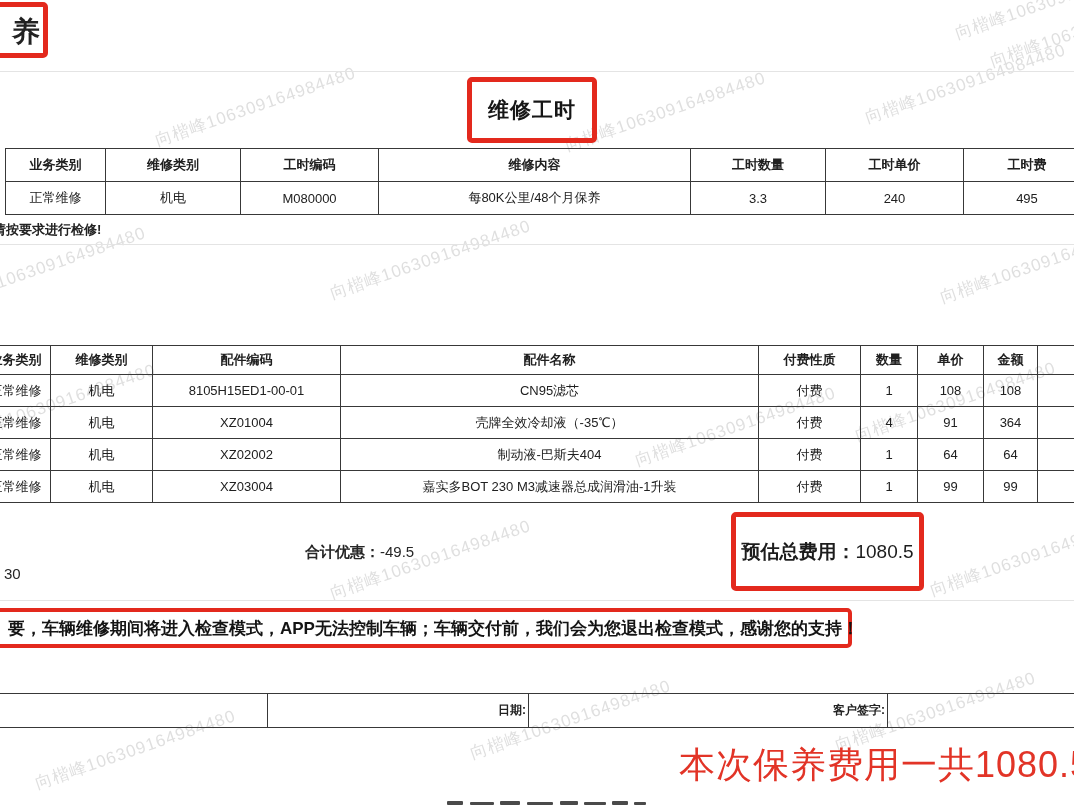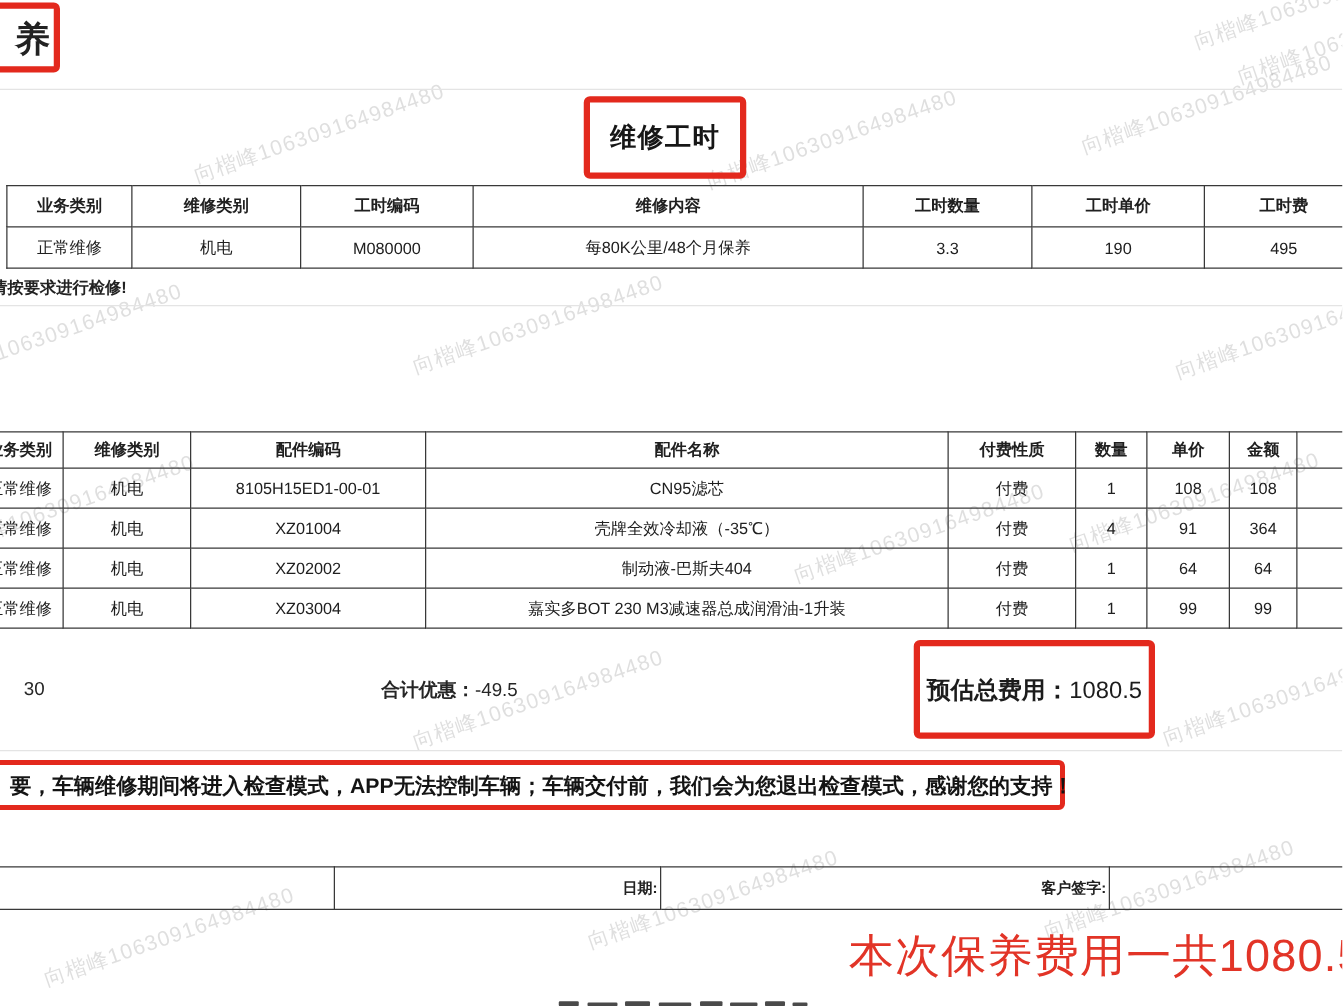--- a/index.html
+++ b/index.html
@@ -98,21 +98,21 @@
           <th>工时费</th>
         </tr>
       </thead>
     <tbody>
         <tr>
           <td>正常维修</td>
           <td>机电</td>
           <td>M080000</td>
           <td>每80K公里/48个月保养</td>
           <td>3.3</td>
-          <td>190</td>
+          <td>240</td>
           <td>495</td>
         </tr>
       </tbody>
   </table>
 
   <div class="note-line" style="left:-7px;top:221px;">请按要求进行检修!</div>
 
   <div class="divider" style="top:244px;"></div>
 
 
@@ -182,21 +182,21 @@
           <td>嘉实多BOT 230 M3减速器总成润滑油-1升装</td>
           <td>付费</td>
           <td>1</td>
           <td>99</td>
           <td>99</td>
           <td></td>
         </tr>
       </tbody>
   </table>
 
-  <div class="summary-text" style="left:4px;top:543px;margin-left:15px;">30</div>
+  <div class="summary-text" style="left:4px;top:565px;">30</div>
 
   <div class="summary-text" style="left:305px;top:543px;">
     <span class="bold">合计优惠：</span><span>-49.5</span>
   </div>
 
   <div class="redbox" style="left:731px;top:512px;width:183px;height:69px;">
     <span style="font-size:19px;white-space:nowrap;">
       <span class="bold">预估总费用：</span><span>1080.5</span>
     </span>
   </div>

